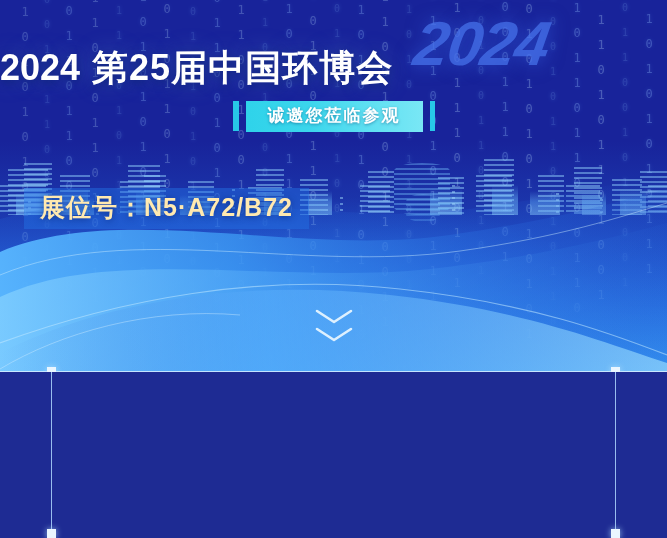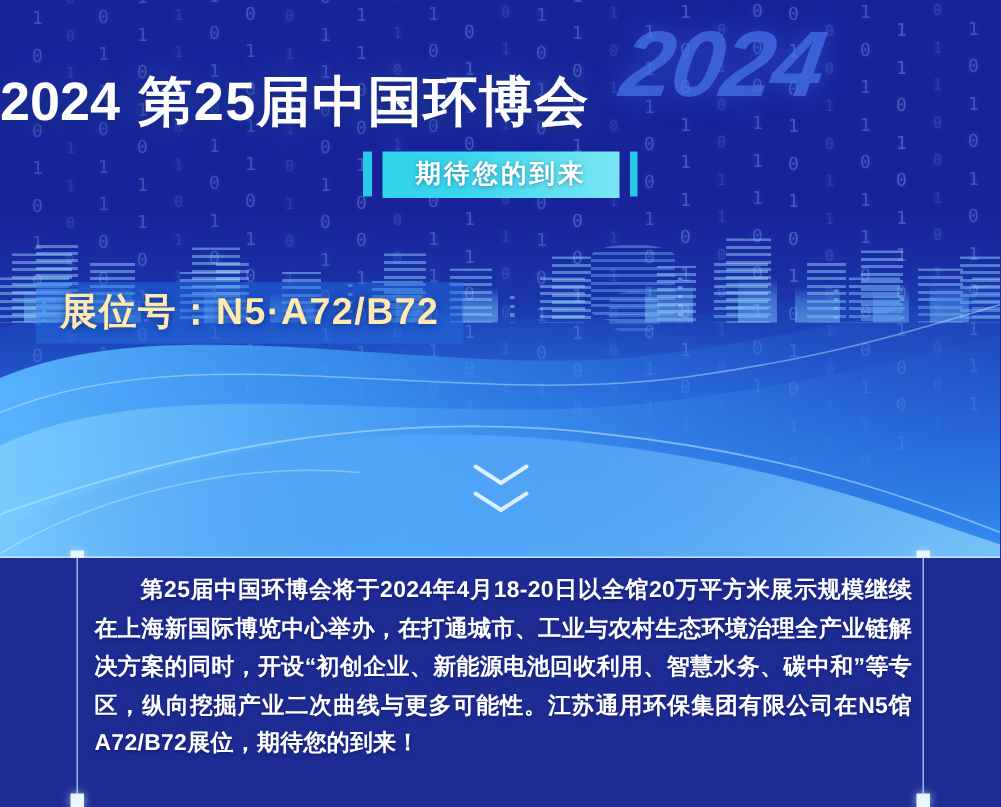--- a/index.html
+++ b/index.html
@@ -643,21 +643,21 @@
     </svg>
 
     <div id="watermark">2024</div>
 
     <div id="title">
       <span class="yr">2024</span><span>第25届中国环博会</span>
     </div>
 
     <div id="invite-wrap">
       <span class="ibar"></span>
-      <span id="invite">期待您的到来</span>
+      <span id="invite">诚邀您莅临参观</span>
       <span class="ibar short"></span>
     </div>
 
     <div id="booth">
       <span>展位号：N5·A72/B72</span>
     </div>
 
 
     <div id="chevrons">
       <svg class="chev" width="40" height="17" viewBox="0 0 40 17">
@@ -671,16 +671,15 @@
     <div id="baserule"></div>
     <div class="sqmark" style="left:47px; top:367px;"></div>
     <div class="sqmark" style="left:611px; top:367px;"></div>
   </div>
 
   <div id="body">
     <div id="vline-left"></div>
     <div id="vline-right"></div>
     <div class="sqmark" style="left:47px; top:157px;"></div>
     <div class="sqmark" style="left:611px; top:157px;"></div>
-    <p id="paratext">第25届中国环博会将于2024年4月18-20日以全馆20万平方米展示规模继续在上海新国际博览中心举办，在打通城市、工业与农村生态环境治理全产业链解决方案的同时，开设“初创企业、新能源电池回收利用、智慧水务、碳中和”等专区，纵向挖掘产业二次曲线与更多可能性。江苏通用环保集团有限公司在N5馆 A72/B72展位，期待您的到来！</p>
   </div>
 
 </div>
 
 </body></html>

